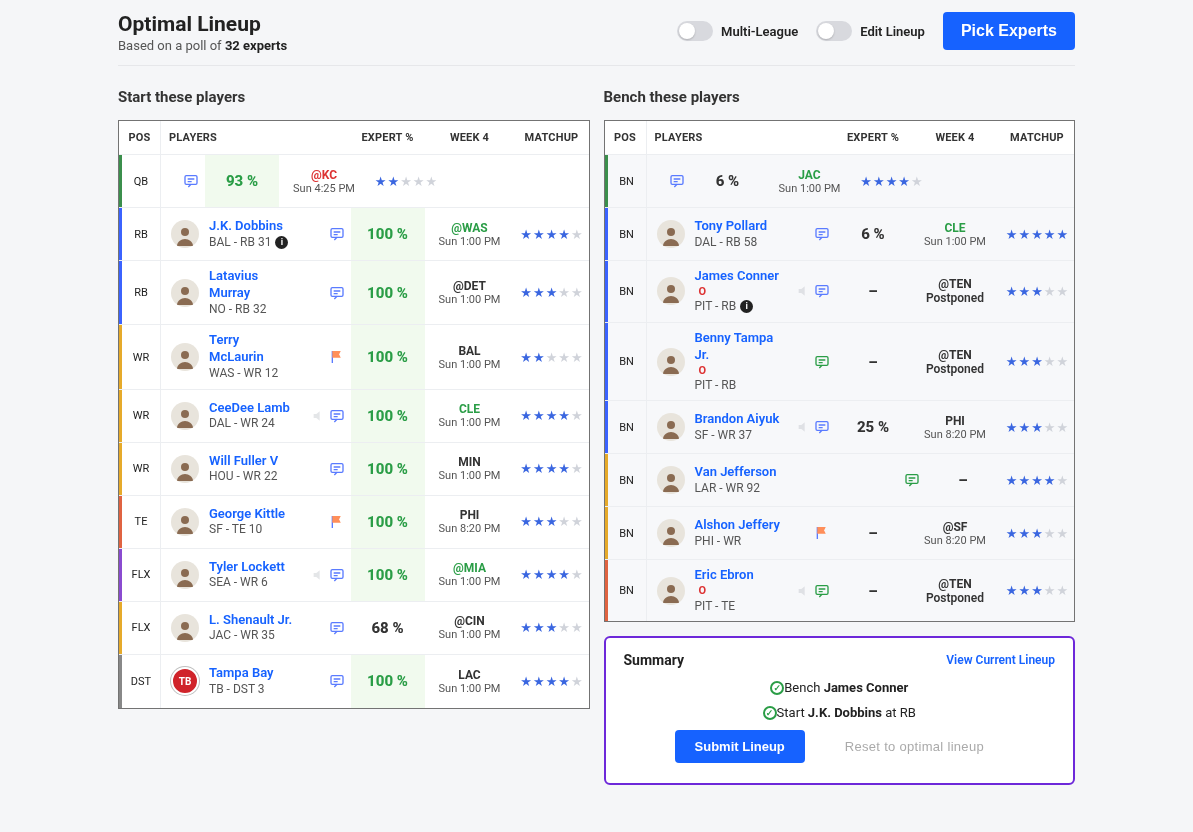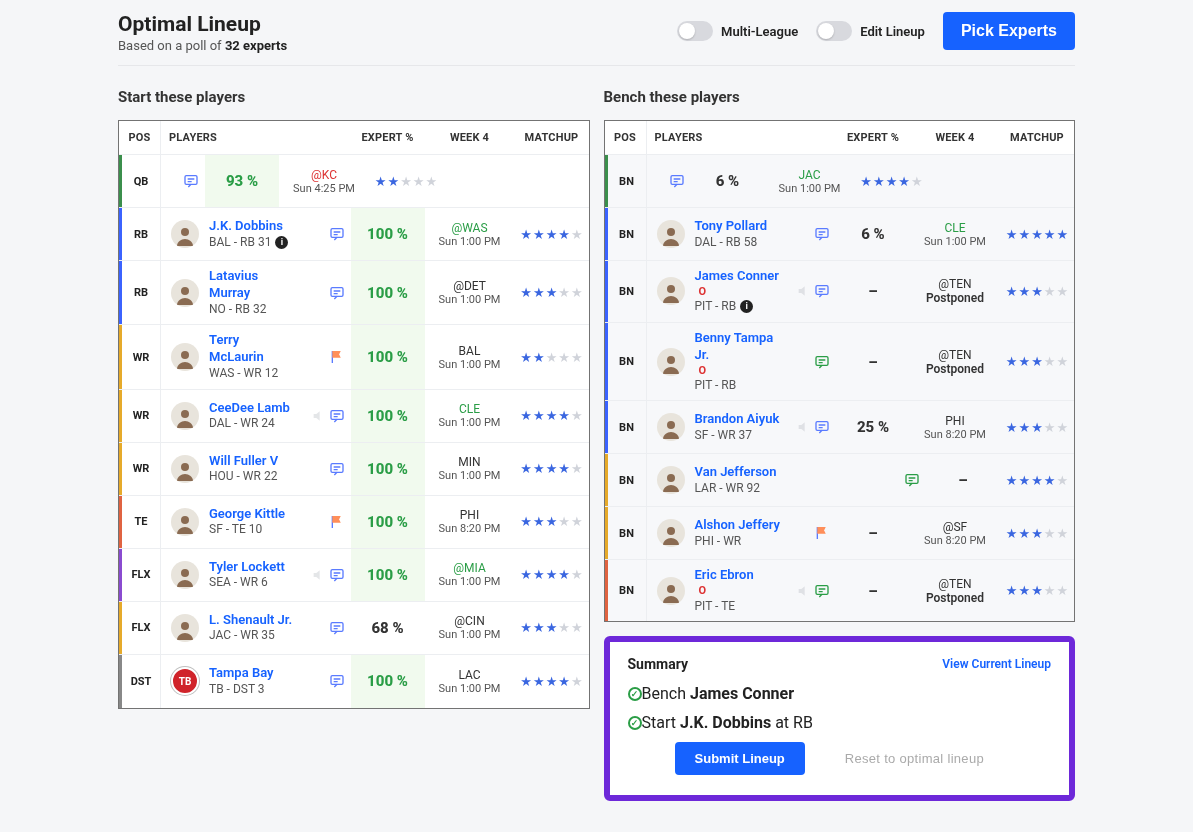--- a/index.html
+++ b/index.html
@@ -101,21 +101,21 @@
   }
   .thead > div { padding: 10px 8px; }
   .c-pos   { width: 42px; justify-content: center; border-right: 1px solid #eceef1; }
   .c-player{ flex: 1; padding: 7px 10px; gap: 10px; }
   .c-icons { width: 44px; justify-content: flex-end; gap: 2px; padding-right: 6px; }
   .c-expert{ width: 74px; justify-content: center; }
   .c-week  { width: 90px; justify-content: center; flex-direction: column; text-align:center; }
   .c-match { width: 74px; justify-content: center; }
   .row { min-height: 53px; }
   .row .c-pos {
-    font-size: 11px; font-weight: 700;
+    font-size: 11px; font-weight: 400;
     border-left: 3px solid transparent;
   }
   .pos-QB  { border-left-color: #3b8f4c !important; }
   .pos-RB  { border-left-color: #3b63ff !important; }
   .pos-WR,
   .pos-FLX { border-left-color: #e6aa2a !important; }
   .pos-TE  { border-left-color: #e06341 !important; }
   .pos-FLX2{ border-left-color: #8a4bd0 !important; }
   .pos-DST { border-left-color: #888 !important; text-align: right; }
   .row.bn-row { background: #f7f8fa; }
@@ -145,37 +145,37 @@
     cursor:pointer;
   }
   .ic svg { width:16px; height:16px; }
   .ic.muted svg { opacity: .35; }
   .pct {
     font-weight:800; font-size:15px; color:#333;
   }
   .pct.green { color:#2a9d46; }
   .pct.dash { color:#333; font-weight:800; }
   .c-expert.hl { background: #f1faee; }
-  .wk-opp { font-size:12px; font-weight:400; }
+  .wk-opp { font-size:12px; font-weight:700; }
   .wk-opp.red { color:#d33; }
   .wk-opp.green { color:#2a9d46; }
   .wk-opp.gray { color:#333; }
   .wk-time { font-size:11px; color:#555; }
   .wk-post { font-size:12px; color:#333; font-weight:600; }
   .stars { display:flex; gap:1px; }
   .star { color:#d0d3da; font-size:13px;}
   .star.f { color:#3a66e0; }
   .summary {
-    margin-top: 14px; background:#fff; border:6px solid #6d28d9; border-radius:6px;
+    margin-top: 14px; background:#fff; border:2px solid #6d28d9; border-radius:6px;
     padding: 14px 18px 20px;
   }
   .summary-head { display:flex; justify-content:space-between; align-items:center; margin-bottom:12px;}
   .summary-head h3 { font-size:14px; font-weight:700; }
   .link { color:#1662ff; font-size:12px; font-weight:600; cursor:pointer; }
-  .summary-line { display:flex; align-items:center; gap:0; font-size:16px; margin:10px 0;}
+  .summary-line { display:flex; align-items:center; gap:0; font-size:13px; margin:10px 0;justify-content:center;}
   .check-c { width:14px; height:14px; border-radius:50%; border:2px solid #2a9d46; display:flex; align-items:center; justify-content:center;}
   .check-c::after { content:"✓"; color:#2a9d46; font-size:9px; font-weight:900; }
   .summary-actions{ display:flex; gap:20px; margin-top:10px; align-items:center; justify-content:center;}
 </style>
 </head>
 <body>
 
 <div class="container">
   <div class="header-row">
     <div class="title-block">

